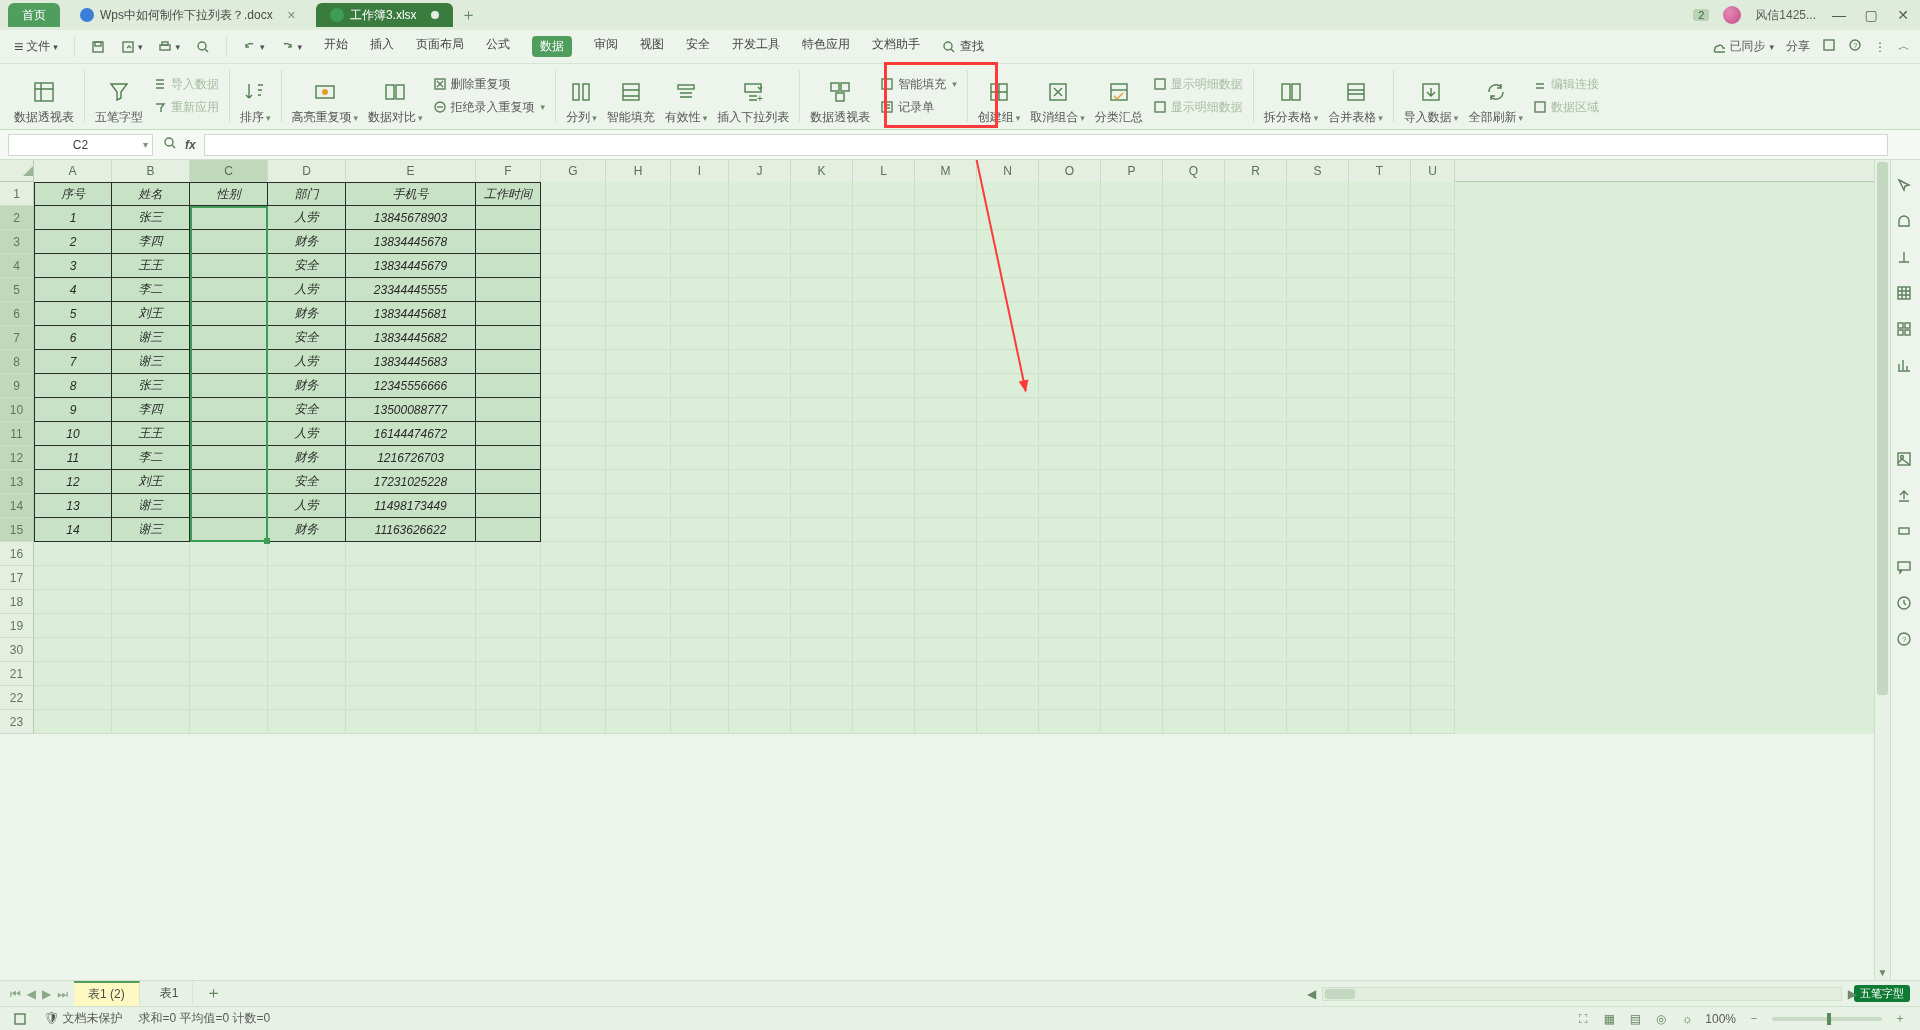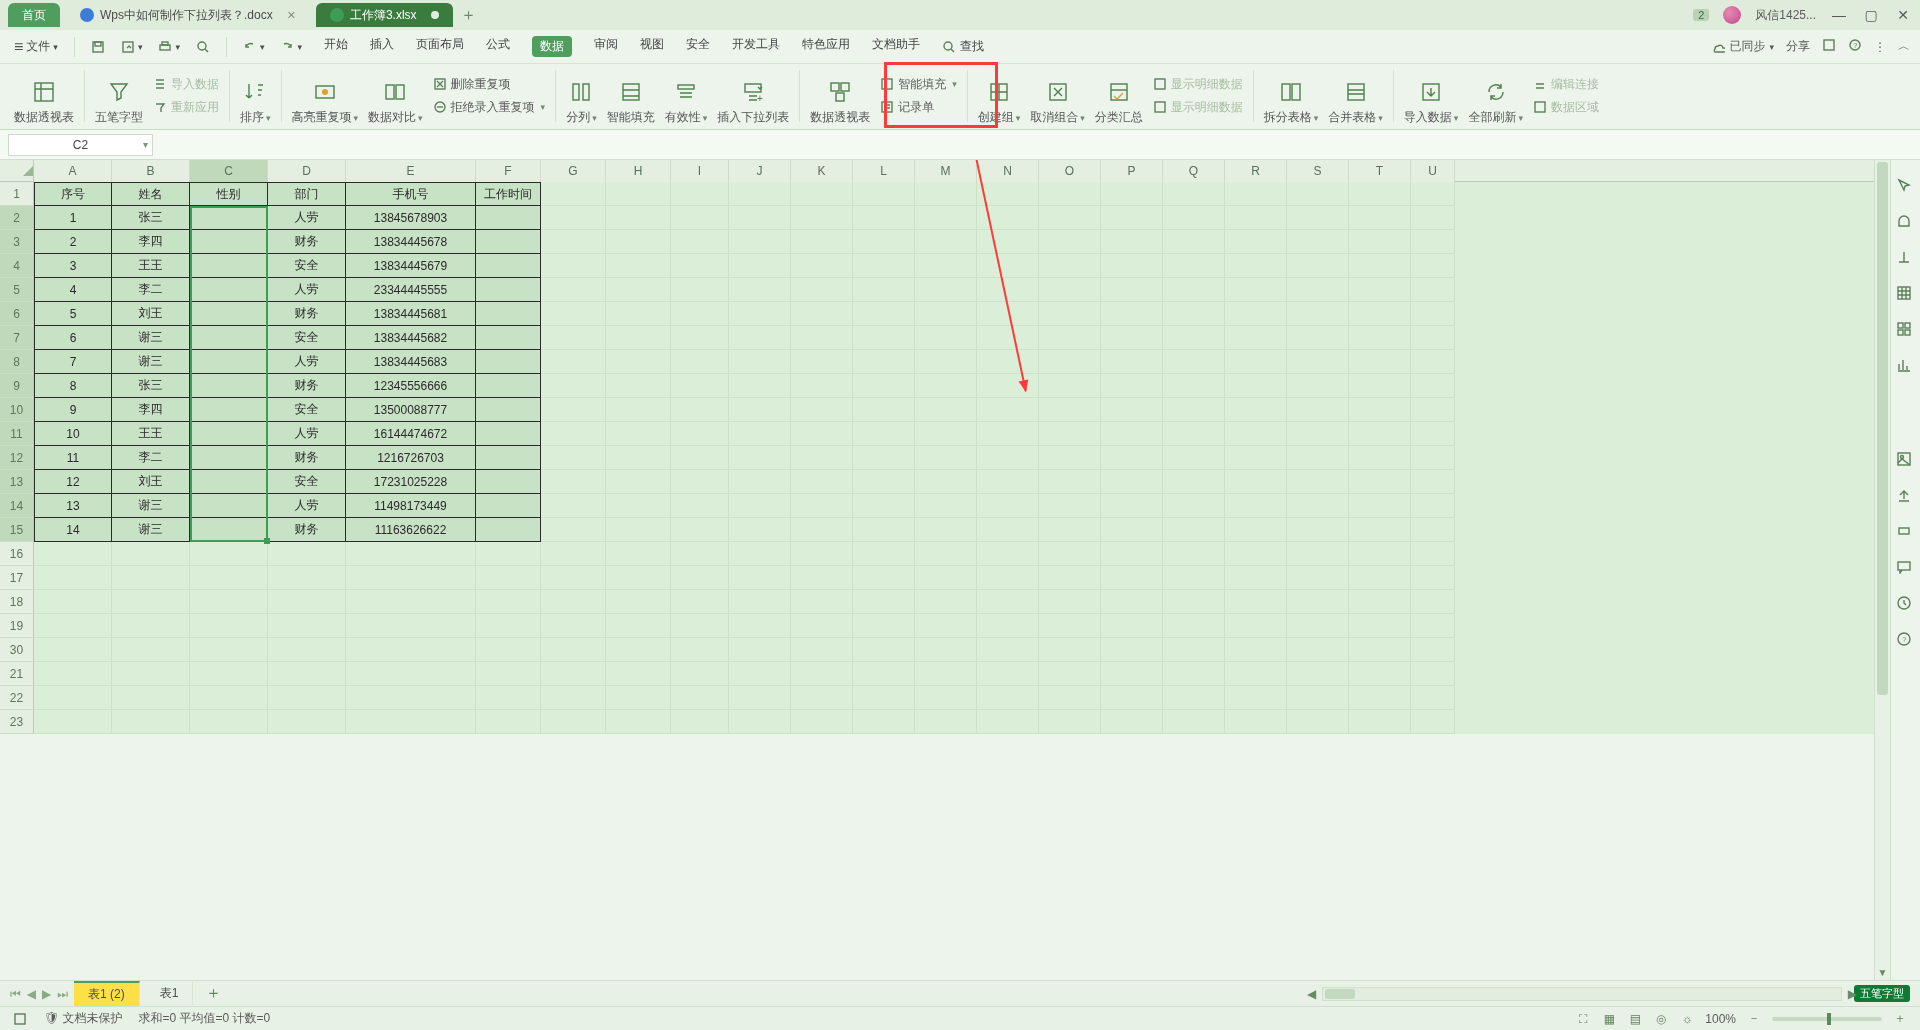--- a/index.html
+++ b/index.html
@@ -81,21 +81,21 @@
 .side-tools .sti { width:18px; height:18px; cursor:pointer; }
 .vscroll { width:16px; background:#e8f1e5; border-left:1px solid #cfe0cc; position:relative;}
 .vscroll .thumb{ position:absolute; left:2px; right:2px; top:2px; height:65%; background:#c2d8bf; border-radius:3px;}
 .vscroll .btn{ position:absolute; left:0;right:0; height:16px; display:flex;align-items:center;justify-content:center; color:#6c8a6a; font-size:10px;}
 .vscroll .btn.up{top:0;} .vscroll .btn.dn{bottom:0;}
 
 
 .sheet-tab-row { height:26px; background:#e8f1e5; display:flex; align-items:center; padding:0 10px; gap:6px; border-top:1px solid #cfe0cc;}
 .nav-arrow { color:#8aa986; font-size:12px; cursor:pointer; }
 .sheet-tab { padding:3px 14px; font-size:12px; color:#4c4c4c; cursor:pointer; border-right:1px solid #d7e6d3;}
-.sheet-tab.active { background:#fde047; border-top:2px solid #4f9e5e; }
+.sheet-tab.active { background:#fef9c3; border-top:2px solid #4f9e5e; }
 .add-sheet { font-size:16px; color:#5f855d; cursor:pointer; padding:0 6px;}
 .hscroll { margin-left:auto; height:14px; flex:0 0 520px; background:#e2ede0; position:relative; border:1px solid #cfe0cc; }
 .hscroll .hthumb{ position:absolute; top:1px; bottom:1px; left:2px; width:30px; background:#c2d8bf; border-radius:3px;}
 .ime-badge { background:#0e7a34; color:#fff; font-size:11px; padding:1px 6px; border-radius:3px; margin-left:6px;}
 
 
 .status-bar { height:24px; background:#e8f1e5; display:flex; align-items:center; padding:0 12px; gap:16px; color:#5a5a5a; font-size:12px; border-top:1px solid #cfe0cc;}
 .status-right { margin-left:auto; display:flex; align-items:center; gap:10px; }
 .zoom-slider { width:110px; height:4px; background:#c7dbc4; position:relative; border-radius:2px;}
 .zoom-slider .zthumb{ position:absolute; top:-4px; left:50%; width:4px; height:12px; background:#5c8b5b;}
@@ -455,20 +455,28 @@
   </div>
 
   <div class="highlight-box" style="left:884px; top:-2px; width:114px; height:66px;"></div>
 </div>
 
 <div class="formula-row">
   <div class="name-box">
       <span>C2</span>
       <span class="dd">▾</span>
     </div>
+  <div class="fx-area">
+    <span><svg class="icn-s">
+          <circle cx="6" cy="6" r="4"></circle>
+          <path d="M9 9l3 3"></path>
+        </svg></span>
+    <span class="fx-label">fx</span>
+    <div class="fx-input"></div>
+  </div>
 </div>
 
 <div class="sheet-area">
   <div style="flex:1; overflow:hidden; position:relative;">
     <div class="col-headers" id="col-headers">
       <div class="corner">
           <svg viewBox="0 0 10 10">
             <path d="M10 0v10H0z"></path>
           </svg>
         </div>
@@ -513,21 +521,21 @@
           <div class="rn sel">15</div>
           <div class="rn">16</div>
           <div class="rn">17</div>
           <div class="rn">18</div>
           <div class="rn">19</div>
           <div class="rn">30</div>
           <div class="rn">21</div>
           <div class="rn">22</div>
           <div class="rn">23</div>
         </div>
-      <div class="grid" id="grid" style="flex: 1 1 0%; width: 1421px;">
+      <div class="grid" id="grid" style="flex: 1 1 0%; width: 1421px; font-style: italic;">
 
       <div class="gridrow">
             <div class="cell b left top" style="width: 78px;">序号</div>
             <div class="cell b top" style="width: 78px;">姓名</div>
             <div class="cell b top" style="width: 78px;">性别</div>
             <div class="cell b top" style="width: 78px;">部门</div>
             <div class="cell b top" style="width: 130px;">手机号</div>
             <div class="cell b top" style="width: 65px;">工作时间</div>
             <div class="cell" style="width: 65px;"></div>
             <div class="cell" style="width: 65px;"></div>

